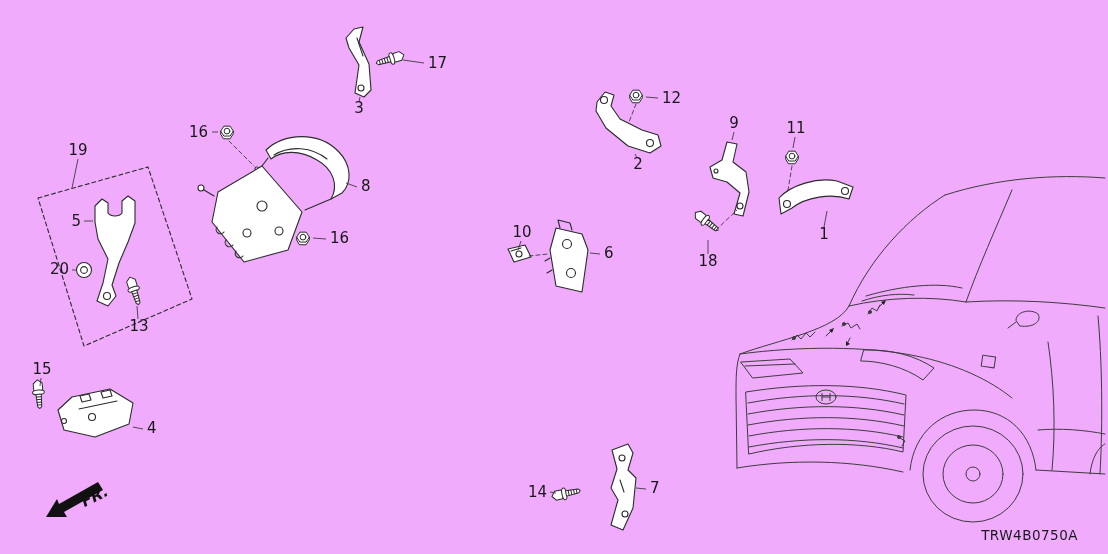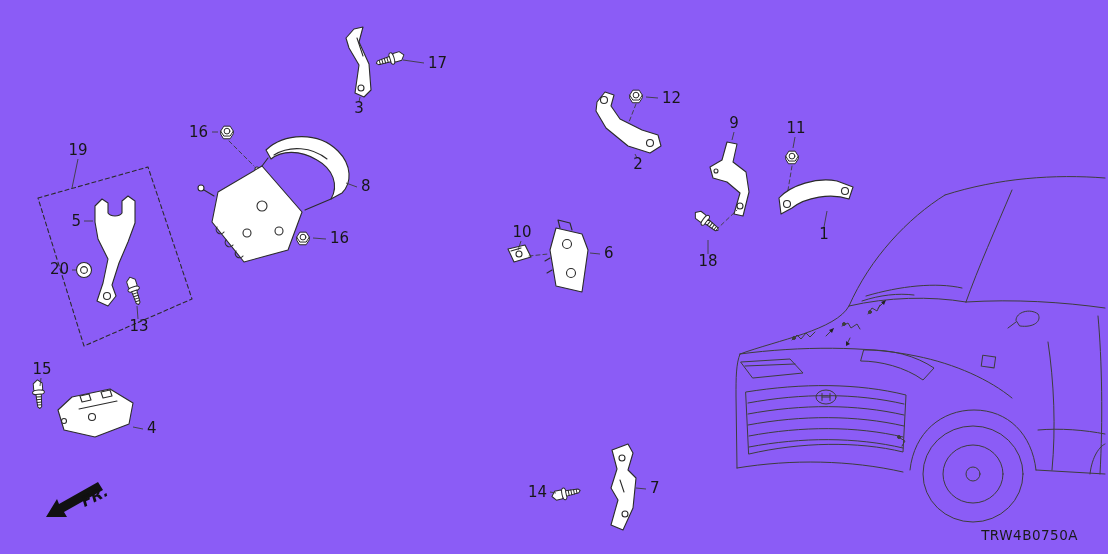--- a/index.html
+++ b/index.html
@@ -1,16 +1,16 @@
 <!DOCTYPE html>
 <html><head>
 <meta charset="utf-8">
 <style>
   html,body{margin:0;padding:0;background:#ffffff;}
-  .stage{position:relative;width:1108px;height:554px;background:#8b5cf6;overflow:hidden;
+  .stage{position:relative;width:1108px;height:554px;background:#f0abfc;overflow:hidden;
          font-family:"DejaVu Sans",sans-serif;}
   svg{display:block}
   .ink{stroke:#2b2b2b;fill:none;stroke-width:1.1;stroke-linejoin:round;stroke-linecap:round}
   .fillw{fill:#ffffff}
   .leader{stroke:#3c3c3c;stroke-width:0.9;fill:none}
   .dash{stroke-dasharray:4 3}
   .car{stroke:#3d3d3d;fill:none;stroke-width:1;stroke-linejoin:round;stroke-linecap:round}
   text.callout{font-size:15px;fill:#171717;font-family:"DejaVu Sans",sans-serif}
   text.code{font-size:13.5px;letter-spacing:0.5px;fill:#1a1a1a;font-family:"DejaVu Sans",sans-serif}
   text.fr{font-size:15px;font-weight:bold;font-style:italic;fill:#101010;font-family:"DejaVu Sans",sans-serif}

